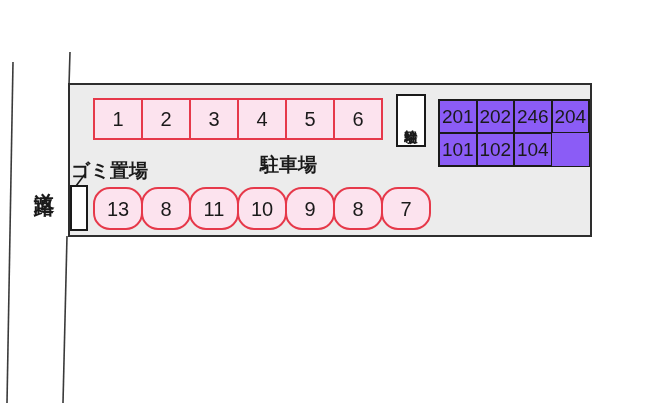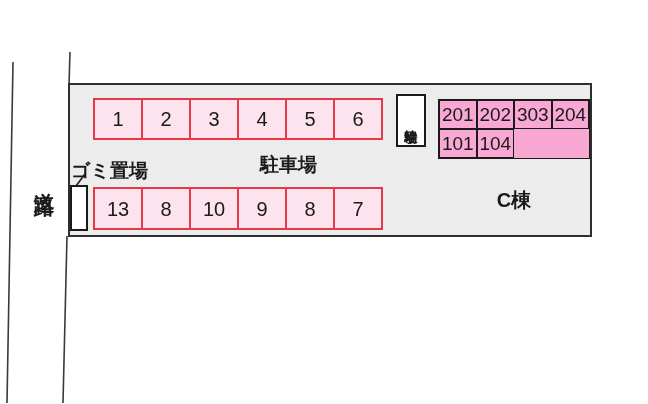--- a/index.html
+++ b/index.html
@@ -21,34 +21,34 @@
   .stall-row { position:absolute; display:flex; }
   .stall-row.top { left:23px; top:13px; }
   .stall-row.bottom { left:23px; top:102px; }
   .stall {
     width:50px; height:42px; background:#fce3ee; border:2px solid #e6394a;
     box-sizing:border-box; margin-left:-2px;
     display:flex; align-items:center; justify-content:center;
     font-size:20px; line-height:1;
   }
   .stall:first-child { margin-left:0; }
-  .stall-row.bottom .stall { height:43px; }
+  .stall-row.bottom .stall { height:43px;border-radius:17px; }
   .bike-box {
     position:absolute; left:326px; top:9px; width:30px; height:53px;
     background:#ffffff; border:2px solid #1a1a1a; box-sizing:border-box;
     display:flex; align-items:center; justify-content:center;
   }
   .bike-box .vtext {
     writing-mode:vertical-rl; text-orientation:upright;
     font-size:13px; font-weight:bold; line-height:1; letter-spacing:1px;
   }
   .building {
-    position:absolute; left:368px; top:14px; width:152px; height:60px;
+    position:absolute; left:368px; top:14px; width:152px; height:68px;
     display:grid; grid-template-columns:repeat(4,1fr); grid-template-rows:1fr 1fr;
-    border:1px solid #1a1a1a; background:#f9a8d4; box-sizing:border-box;
+    border:1px solid #1a1a1a; background:#8b5cf6; box-sizing:border-box;
   }
   .unit {
     border:1px solid #1a1a1a;
     display:flex; align-items:center; justify-content:center;
     font-size:19px; line-height:1;
   }
   .map-label { position:absolute; font-size:19px; font-weight:bold; line-height:1.1; white-space:nowrap; }
   .label-garbage { left:1px; top:76px; }
   .label-parking { left:190px; top:70px; }
   .label-building { left:368px; top:104px; width:152px; text-align:center; font-size:20px; }
@@ -82,38 +82,39 @@
       <div class="stall">6</div>
     </div>
 
     <div class="bike-box">
       <span class="vtext">駐輪場</span>
     </div>
 
     <div class="building">
       <div class="unit">201</div>
       <div class="unit">202</div>
-      <div class="unit">303</div>
+      <div class="unit">246</div>
       <div class="unit">204</div>
       <div class="unit">101</div>
+      <div class="unit">102</div>
       <div class="unit">104</div>
     </div>
 
     <div class="map-label label-garbage">ゴミ置場</div>
     <div class="map-label label-parking">駐車場</div>
-    <div class="map-label label-building">C棟</div>
 
     <div class="garbage-box"></div>
     <svg class="connector-svg" width="20" height="18" viewBox="0 0 20 18">
       <line x1="15" y1="3" x2="6" y2="15" stroke="#1a1a1a" stroke-width="1.5"></line>
     </svg>
 
     <div class="stall-row bottom">
       <div class="stall">13</div>
       <div class="stall">8</div>
+      <div class="stall">11</div>
       <div class="stall">10</div>
       <div class="stall">9</div>
       <div class="stall">8</div>
       <div class="stall">7</div>
     </div>
 
   </div>
 </div>
 
 </body></html>

